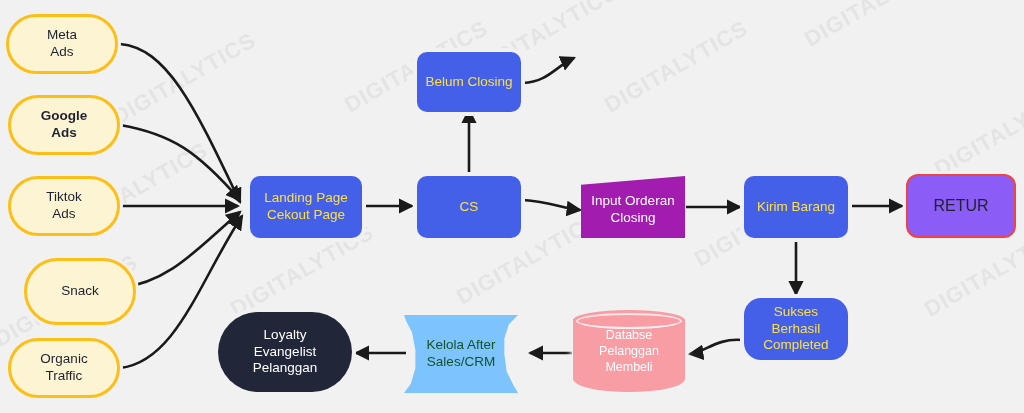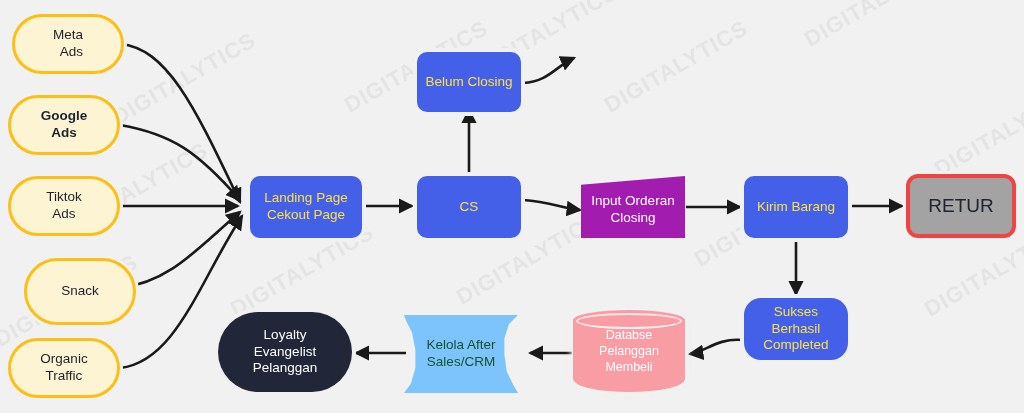--- a/index.html
+++ b/index.html
@@ -70,25 +70,25 @@
   
   .proc {
     background: #4460e8;
     border-radius: 10px;
     color: #fde047;
     font-size: 13.5px;
     box-shadow: 0 0 0 4px #f1f1f1;
   }
   
   .retur {
-    background: #a3a3a3;
-    border: 4px solid #ef4444;
+    background: #8b5cf6;
+    border: 2px solid #ef4444;
     border-radius: 12px;
     color: #20242e;
-    font-size: 19px;
+    font-size: 16px;
     box-shadow: 0 0 0 3px #f1f1f1;
   }
   
   .dark {
     background: #212738;
     border-radius: 40px;
     color: #ffffff;
     font-size: 13.5px;
     box-shadow: 0 0 0 4px #f1f1f1;
   }
@@ -201,21 +201,21 @@
       <path d="M523,200 C550,202 562,208 580,210"></path>
       <path d="M686,207 L740,207"></path>
       <path d="M852,206 L902,206"></path>
       <path d="M796,240 L796,294"></path>
       <path d="M742,340 C716,338 706,352 690,354"></path>
       <path d="M572,353 L530,353"></path>
       <path d="M406,353 L356,353"></path>
     </g>
   </svg>
 
-  <div class="node pill" style="left:12px; top:14px; width:112px; height:60px;text-align:right;">
+  <div class="node pill" style="left:6px; top:14px; width:112px; height:60px;">
     <span class="node-label">Meta
 Ads</span>
   </div>
 
   <div class="node pill" style="left:8px; top:95px; width:112px; height:60px;font-weight:bold;">
     <span class="node-label">Google
 Ads</span>
   </div>
 
   <div class="node pill" style="left:8px; top:176px; width:112px; height:60px;">

